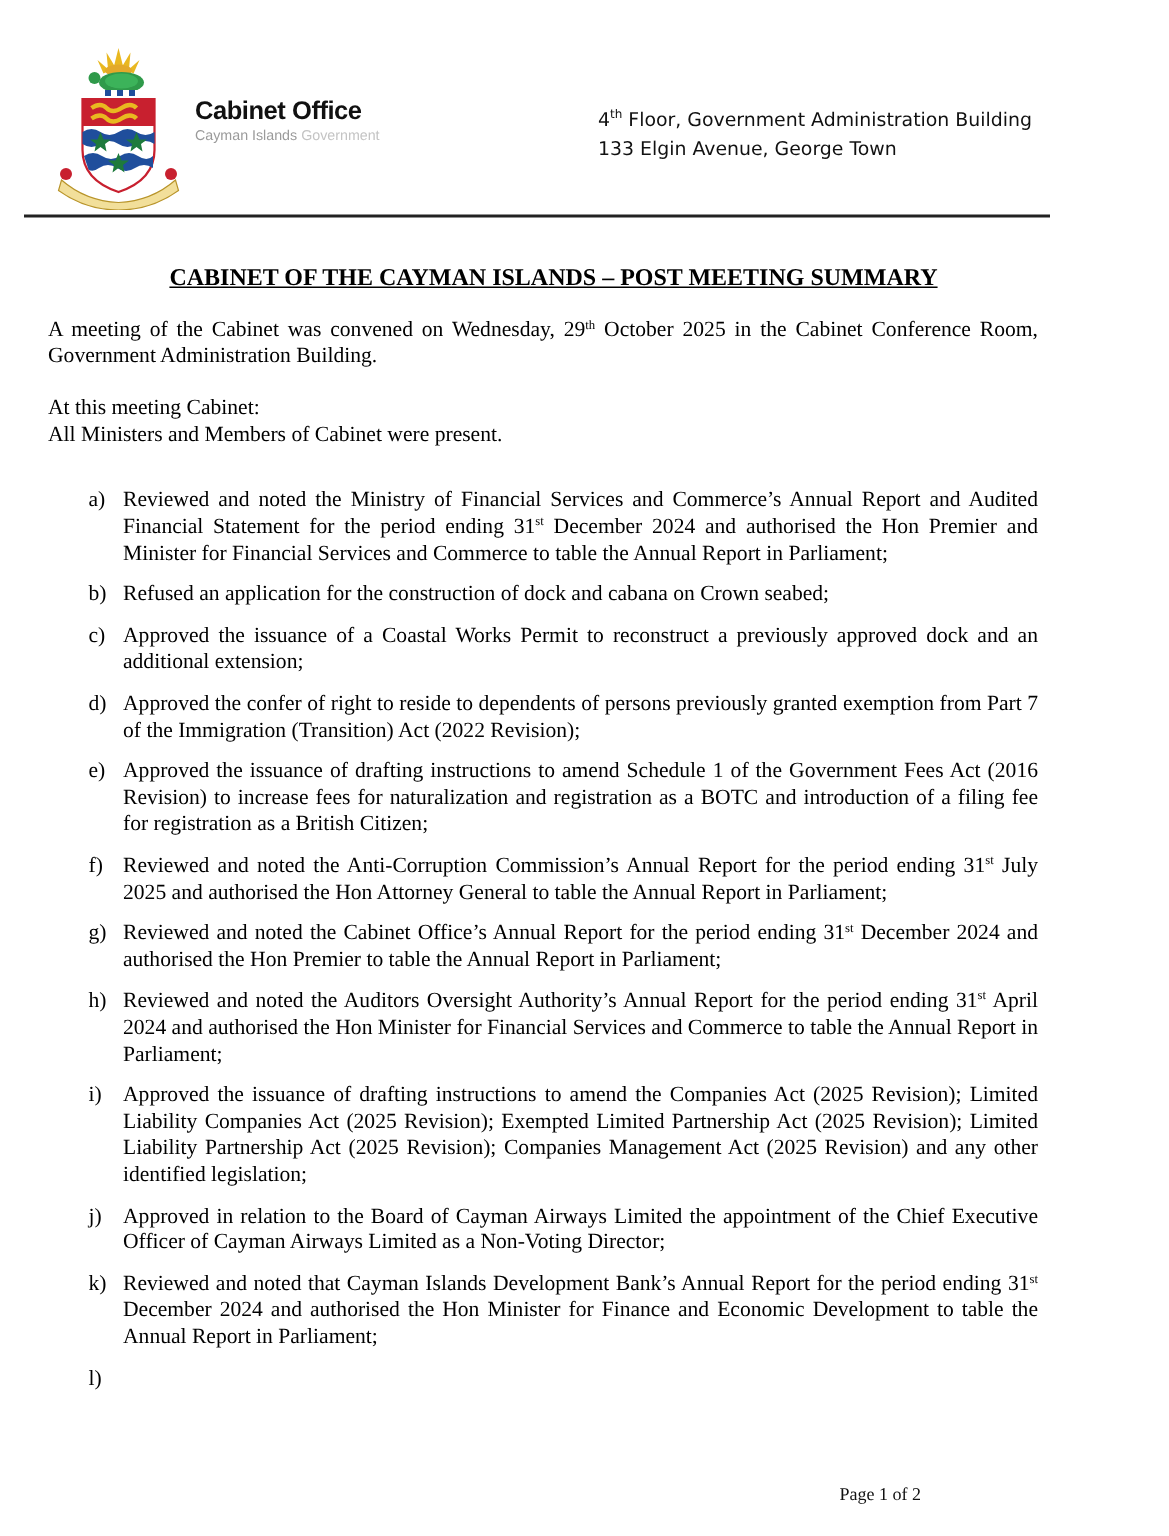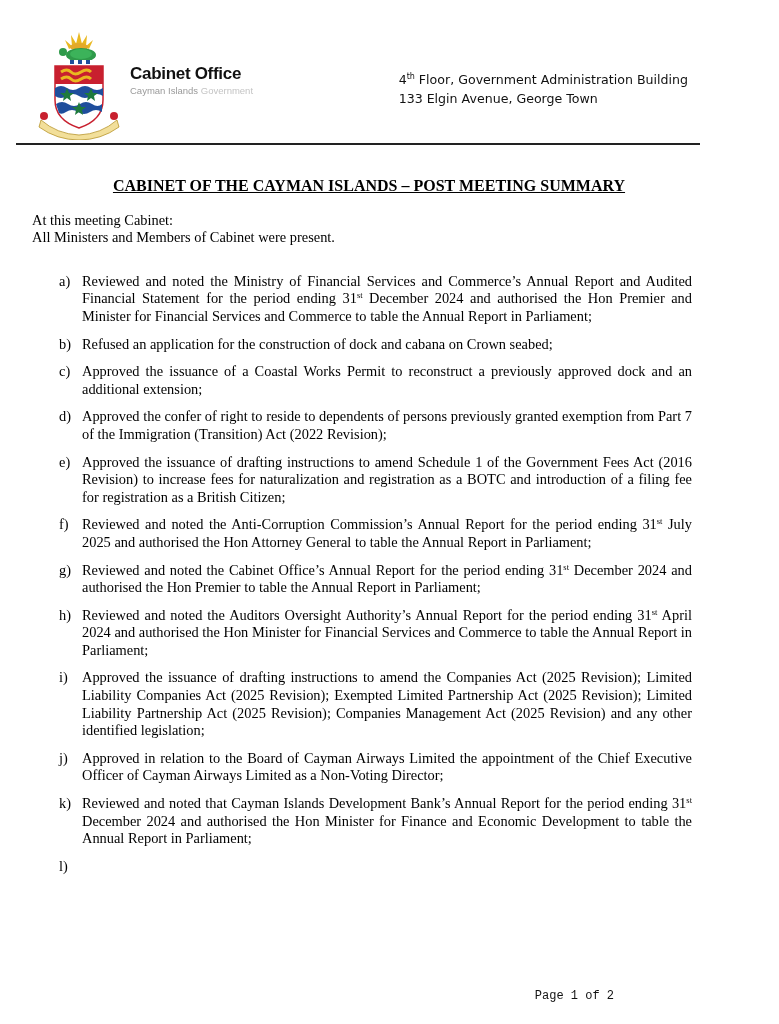--- a/index.html
+++ b/index.html
@@ -17,21 +17,21 @@
   .header-rule { position: absolute; left: 16px; right: 0; top: 143px; height: 0; border-top: 2px solid #222; }
 
   
   .content { position: absolute; left: 32px; top: 177px; width: 660px; font-family: "Liberation Serif", serif; font-size: 14.4px; line-height: 17.6px; }
   .doc-title { text-align: center; font-weight: bold; text-decoration: underline; margin: 0 0 17px 0; padding-left: 14px; font-size: 16px; }
   .para { text-align: justify; margin: 0 0 17.5px 0; }
   .para sup, .item sup { font-size: 8.5px; line-height: 0; vertical-align: 5px; }
   .list { margin-top: 26px; }
   .item { position: relative; padding-left: 50px; margin-bottom: 10px; text-align: justify; }
   .item .marker { position: absolute; left: 27px; top: 0; }
-  .footer { position: absolute; right: 86px; top: 989px; font-family: Liberation Mono, monospace; font-size: 12px; color: #111; }
+  .footer { position: absolute; right: 86px; top: 989px; font-family: Liberation Serif, serif; font-size: 12px; color: #111; }
 </style>
 </head>
 <body>
 
 <div class="page">
 
   <svg class="crest" viewBox="0 0 88 110">
 
     <g>
       <path d="M44 2 L47 14 L41 14 Z" fill="#e9b820"></path>
@@ -80,20 +80,21 @@
   <div class="address">
     <div><span>4</span><sup>th</sup><span> Floor, Government Administration Building</span></div>
     <div>133 Elgin Avenue, George Town</div>
   </div>
 
   <div class="header-rule"></div>
 
   <div class="content">
     <div class="doc-title">CABINET OF THE CAYMAN ISLANDS – POST MEETING SUMMARY</div>
 
+    <p class="para"><span>A meeting of the Cabinet was convened on Wednesday, 29</span><sup>th</sup><span> October 2025 in the Cabinet Conference Room, Government Administration Building.</span></p>
 
     <p class="para" style="margin-bottom:0">At this meeting Cabinet:</p>
 
     <p class="para">All Ministers and Members of Cabinet were present.</p>
 
     <div class="list" id="decision-list">
         <div class="item"><span class="marker">a)</span><span>Reviewed and noted the Ministry of Financial Services and Commerce’s Annual Report and Audited Financial Statement for the period ending 31</span><sup>st</sup><span> December 2024 and authorised the Hon Premier and Minister for Financial Services and Commerce to table the Annual Report in Parliament;</span></div>
         <div class="item"><span class="marker">b)</span><span>Refused an application for the construction of dock and cabana on Crown seabed;</span></div>
         <div class="item"><span class="marker">c)</span><span>Approved the issuance of a Coastal Works Permit to reconstruct a previously approved dock and an additional extension;</span></div>
         <div class="item"><span class="marker">d)</span><span>Approved the confer of right to reside to dependents of persons previously granted exemption from Part 7 of the Immigration (Transition) Act (2022 Revision);</span></div>

